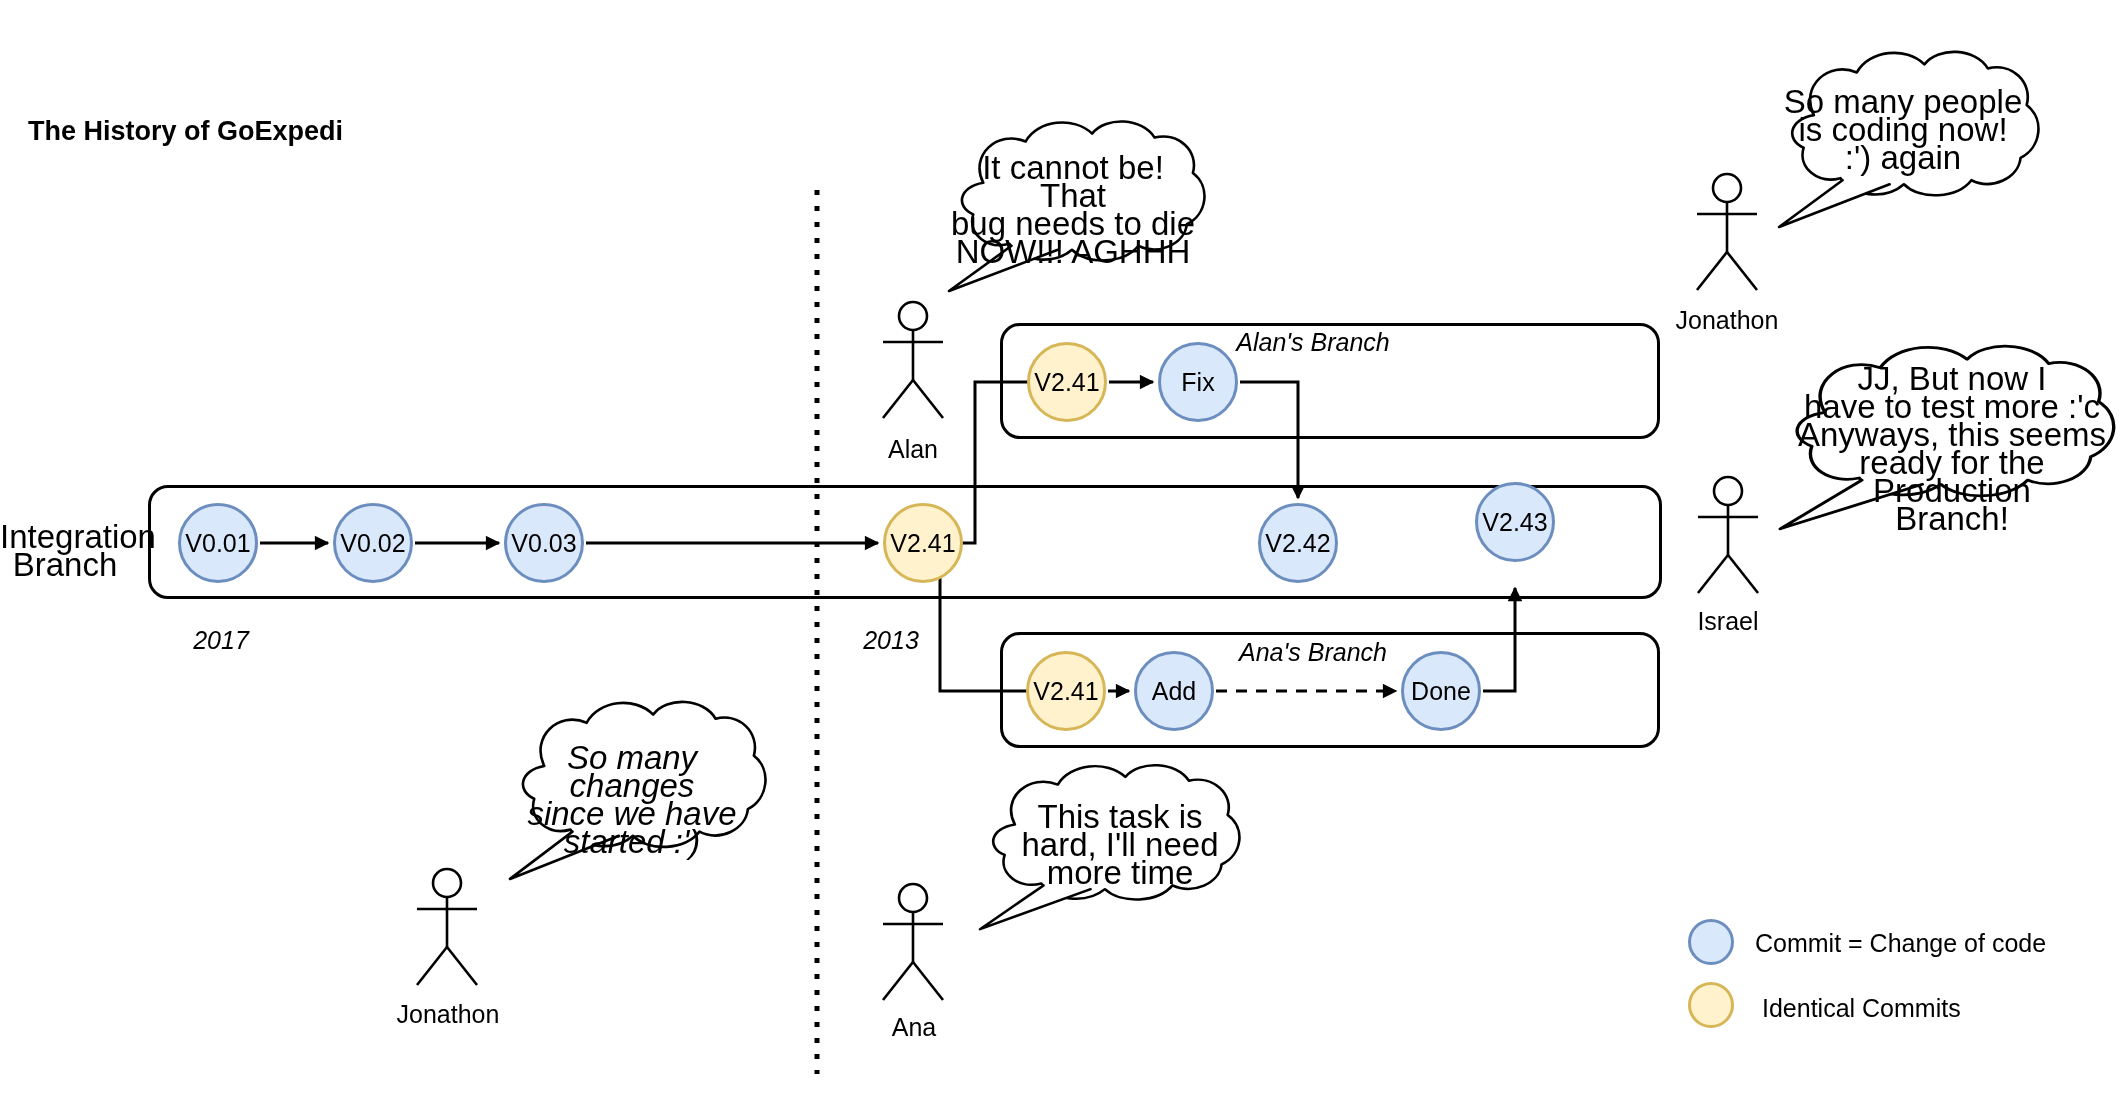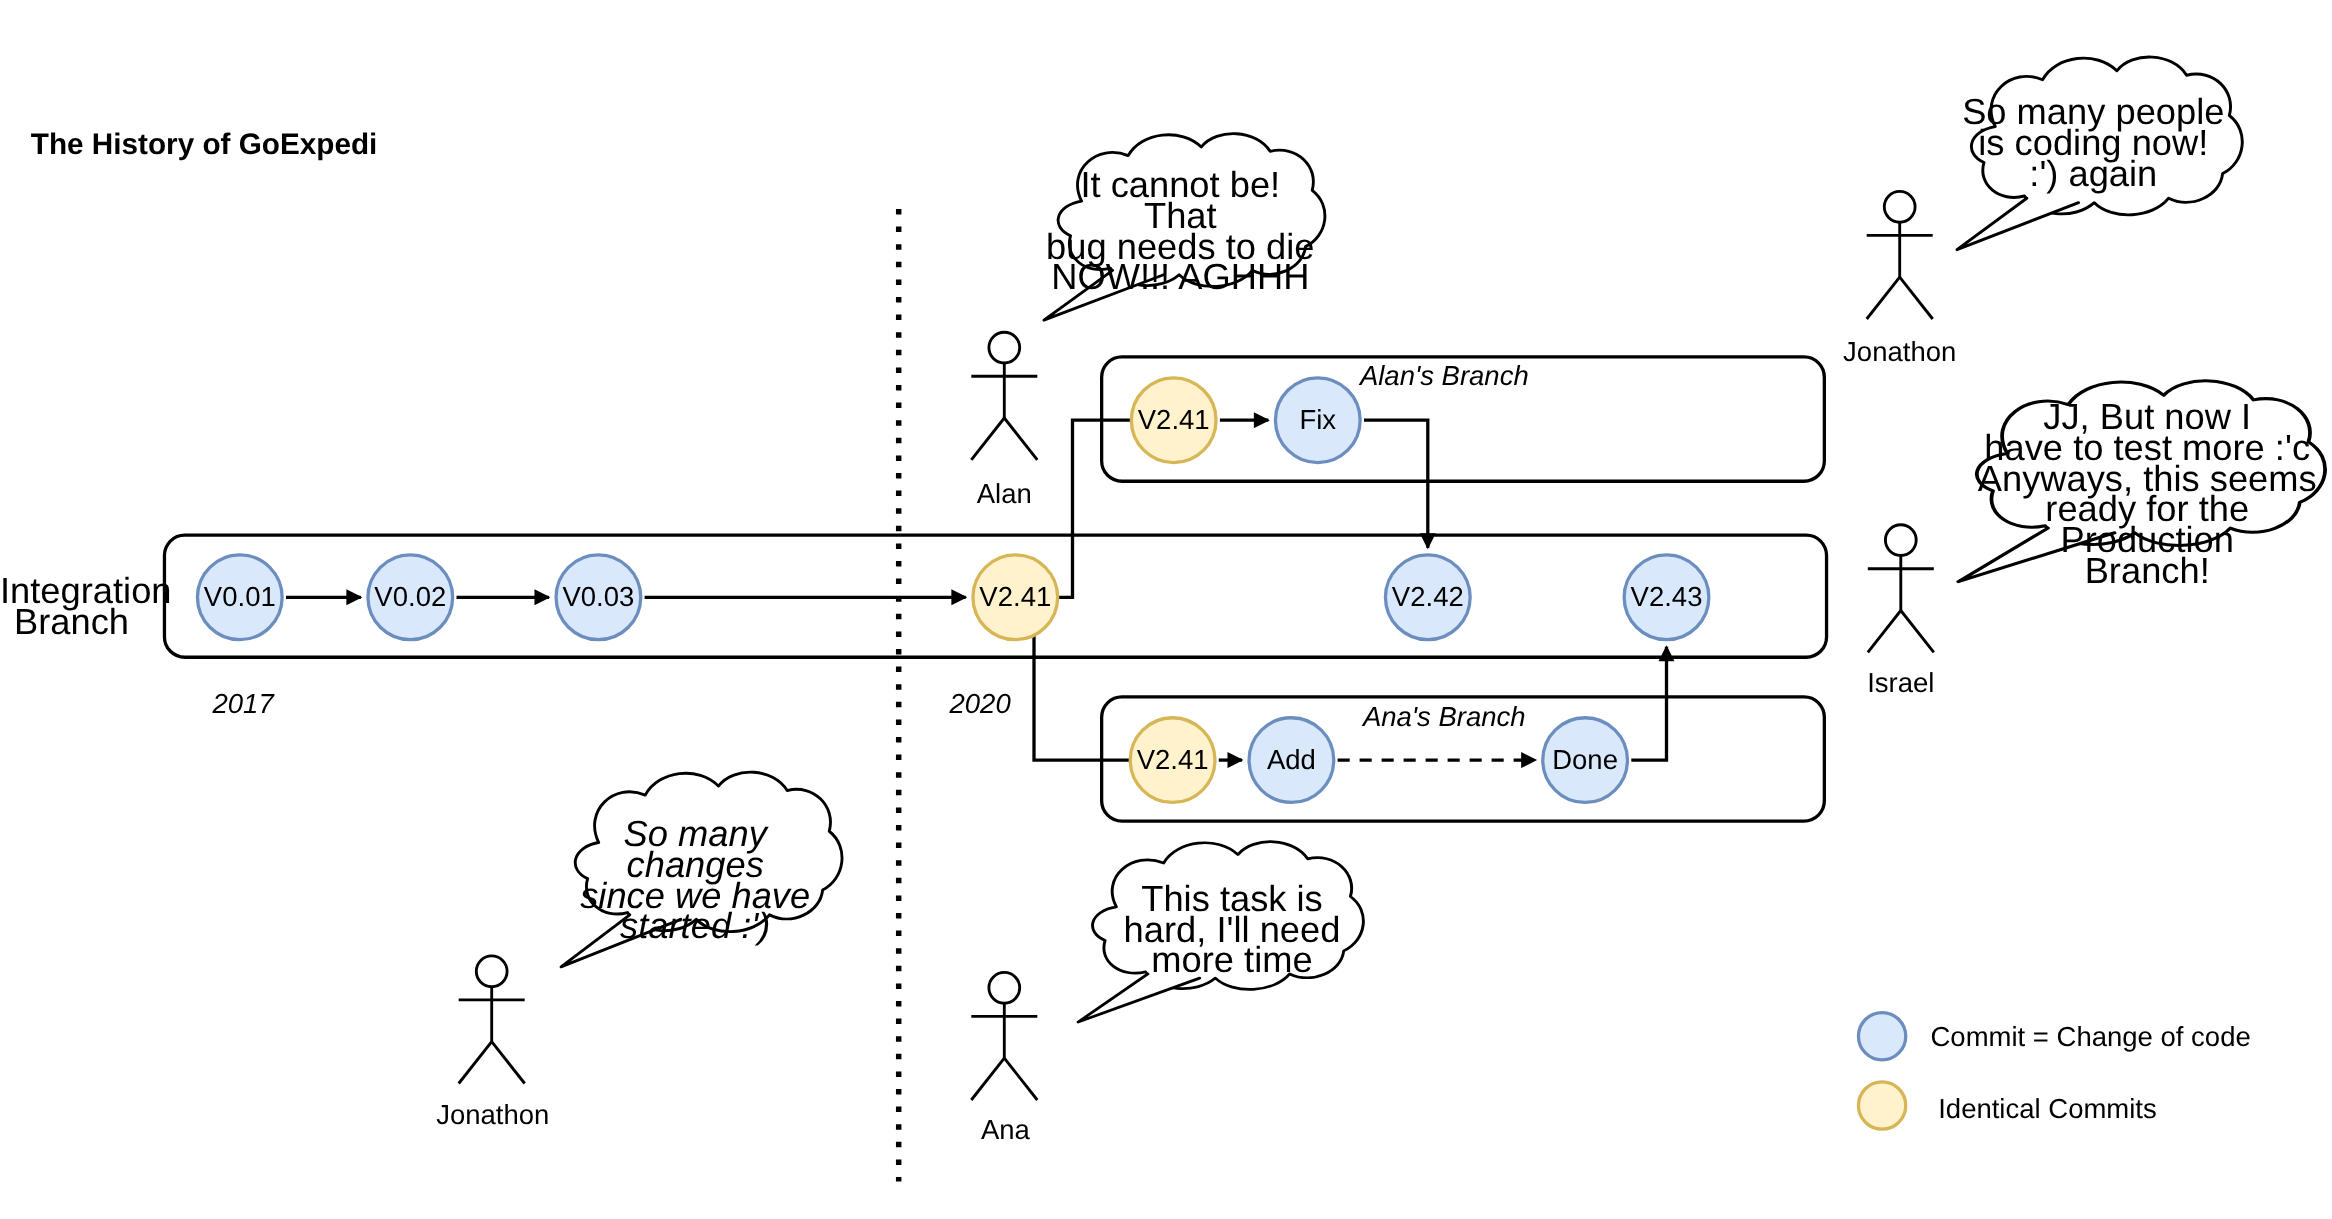--- a/index.html
+++ b/index.html
@@ -122,28 +122,28 @@
 
   <div class="side-label" style="left:0px;top:523px;width:130px;">
     <div>Integration</div>
     <div>Branch</div>
   </div>
 
   <div class="branch-label" style="left:1203px;top:328px;width:220px;">Alan's Branch</div>
   <div class="branch-label" style="left:1203px;top:638px;width:220px;">Ana's Branch</div>
 
   <div class="year-label" style="left:161px;top:626px;">2017</div>
-  <div class="year-label" style="left:831px;top:626px;">2020</div>
+  <div class="year-label" style="left:831px;top:626px;">2013</div>
 
   <div class="commit" style="left:178px;top:503px;">V0.01</div>
   <div class="commit" style="left:333px;top:503px;">V0.02</div>
   <div class="commit" style="left:504px;top:503px;">V0.03</div>
   <div class="commit identical" style="left:883px;top:503px;">V2.41</div>
   <div class="commit" style="left:1258px;top:503px;">V2.42</div>
-  <div class="commit" style="left:1475px;top:503px;text-align:right;">V2.43</div>
+  <div class="commit" style="left:1475px;top:482px;text-align:right;">V2.43</div>
 
   <div class="commit identical" style="left:1027px;top:342px;">V2.41</div>
   <div class="commit" style="left:1158px;top:342px;">Fix</div>
 
   <div class="commit identical" style="left:1026px;top:651px;">V2.41</div>
   <div class="commit" style="left:1134px;top:651px;">Add</div>
   <div class="commit" style="left:1401px;top:651px;">Done</div>
 
   <div class="person-name" style="left:1647px;top:306px;">Jonathon</div>
   <div class="person-name" style="left:1648px;top:607px;">Israel</div>

